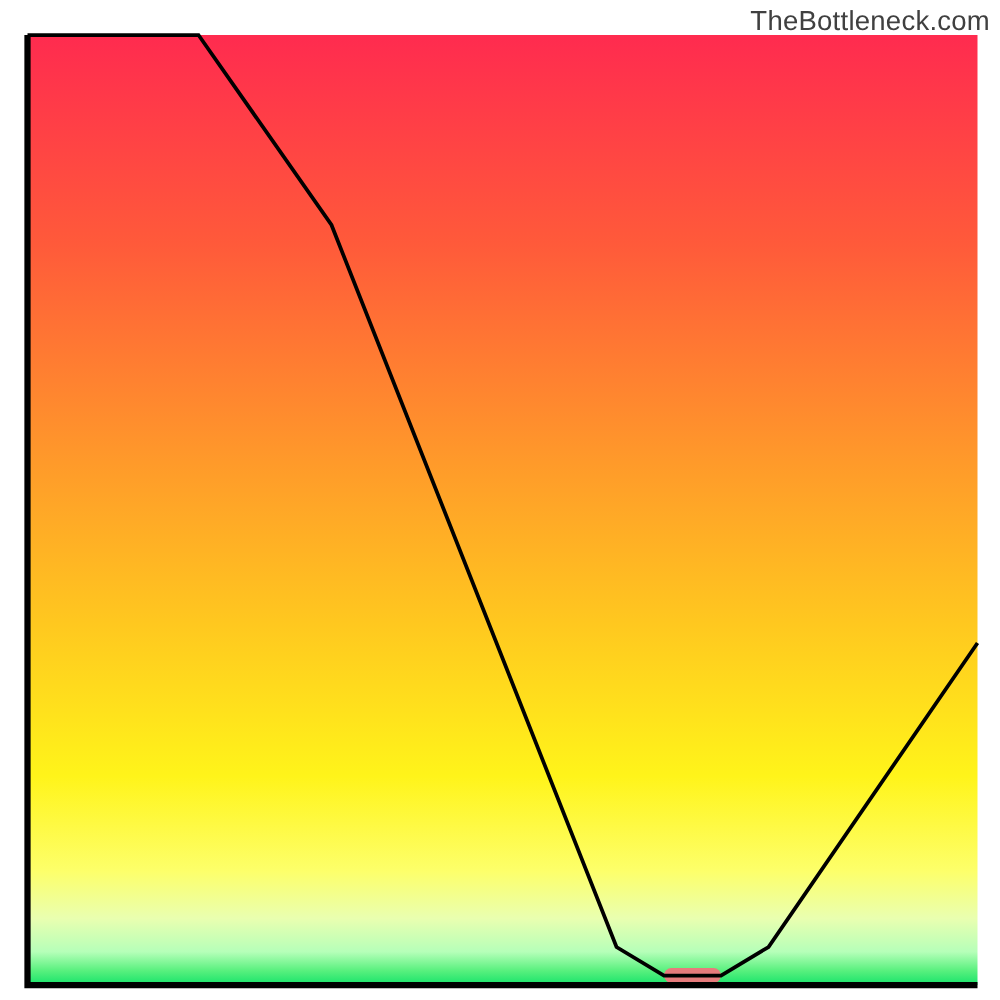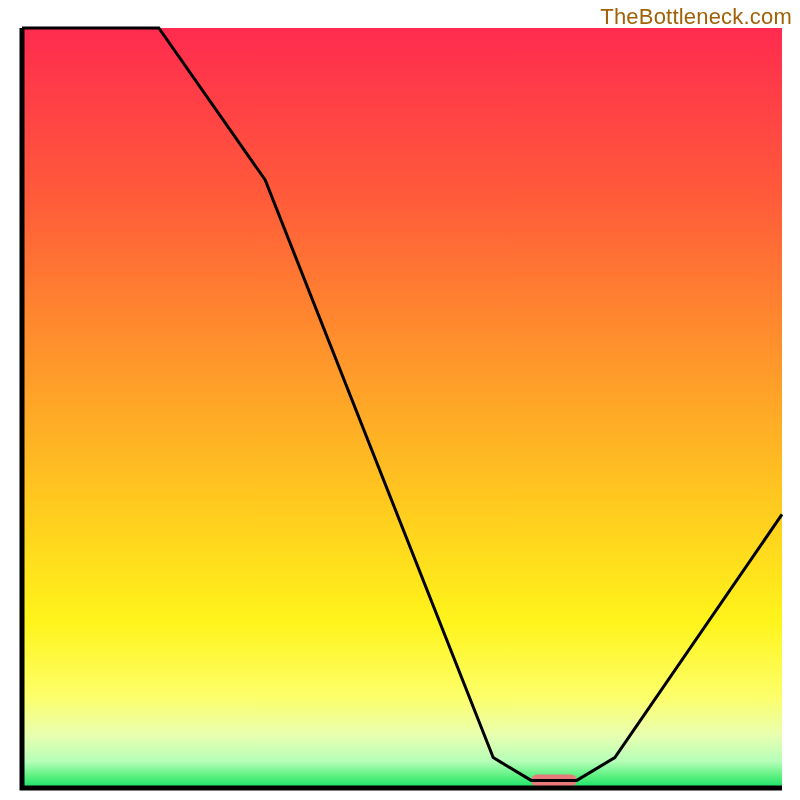--- a/index.html
+++ b/index.html
@@ -15,21 +15,21 @@
     position: relative;
     width: 800px;
     height: 800px;
   }
   .watermark {
     position: absolute;
     top: 4px;
     right: 8px;
     font-size: 22px;
     font-weight: 500;
-    color: #a16207;
+    color: #404040;
     letter-spacing: 0.2px;
     z-index: 10;
     user-select: none;
   }
   svg.chart {
     position: absolute;
     top: 0;
     left: 0;
   }
 </style>

